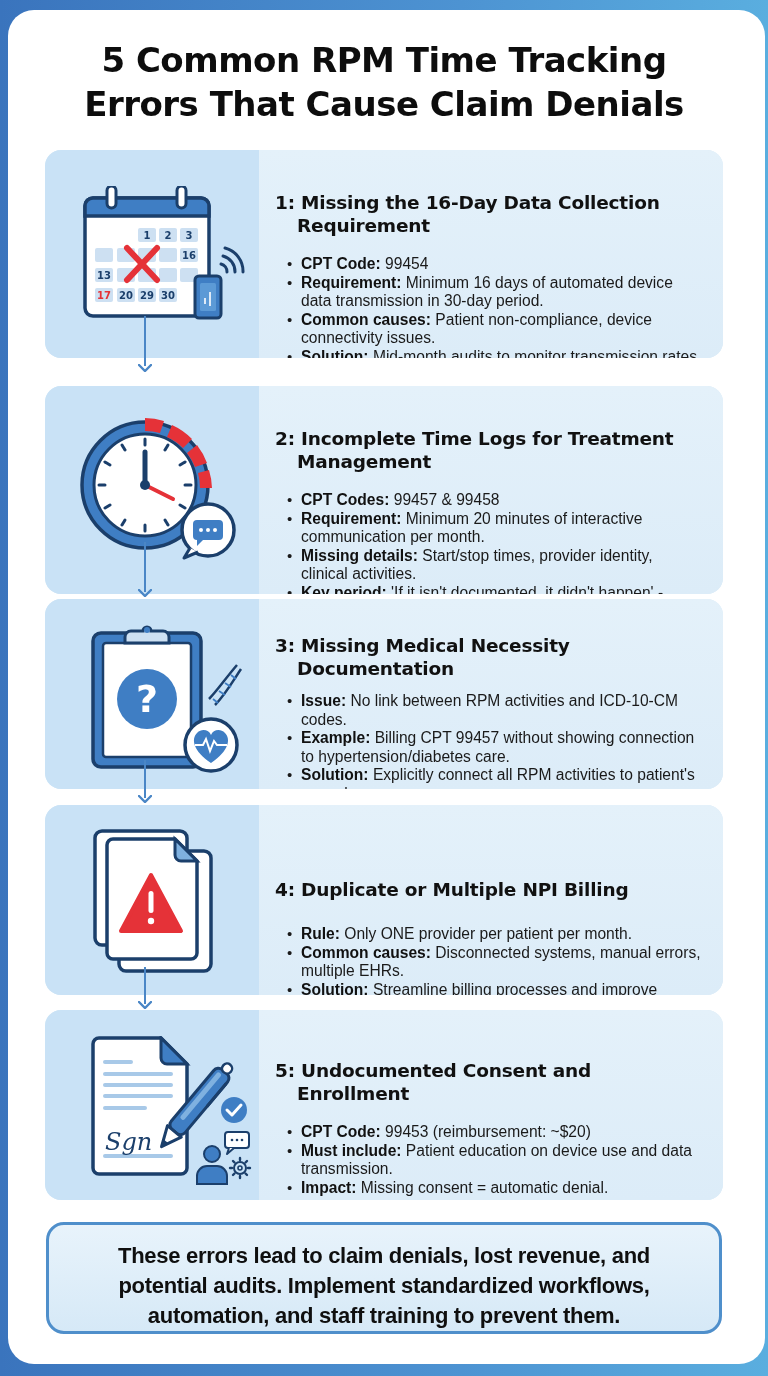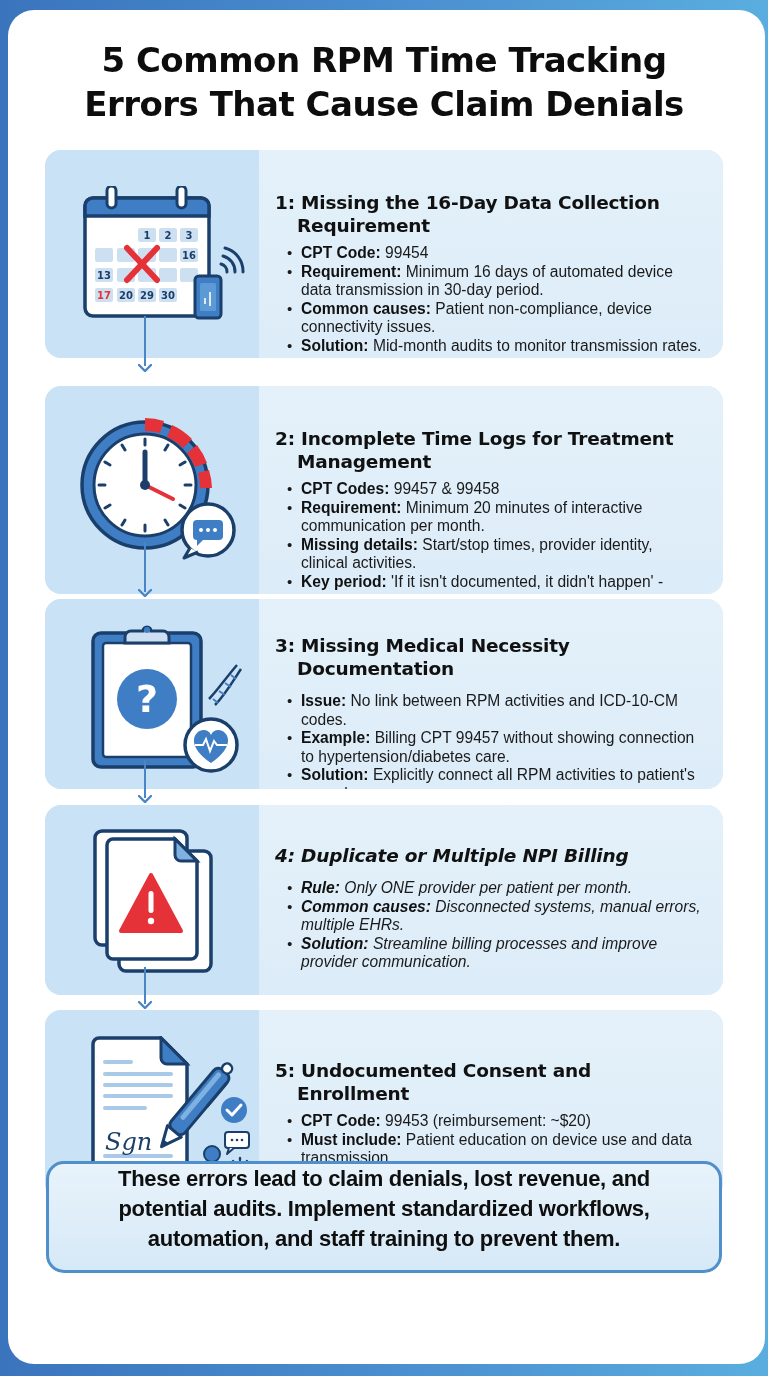--- a/index.html
+++ b/index.html
@@ -28,41 +28,41 @@
   }
   .card .text-panel {
     flex: 1; padding: 14px 20px 0 16px; background: linear-gradient(180deg, #e4f1fa 0%, #dcecf8 100%);
   }
   .card h2 {
     font-family: "DejaVu Sans", sans-serif; font-weight: bold; font-size: 18.5px;
     line-height: 23px; color: #111; padding-left: 22px; text-indent: -22px;
     letter-spacing: -0.2px;
     margin-top: 27px;
   }
-  .card ul { list-style: none; margin-top: 7px; padding-left: 26px; }
+  .card ul { list-style: none; margin-top: 18px; padding-left: 26px; }
   .card li {
     font-family: "Liberation Sans", sans-serif; font-size: 15.6px; line-height: 18.6px;
     color: #1a1a1a; position: relative; margin-bottom: 0;
   }
   .card li::before {
     content: "•"; position: absolute; left: -14px; top: 0; font-size: 15px; color: #1a1a1a;
   }
   .card li b { font-weight: bold; color: #111; }
   .arrow {
     position: absolute; left: 144px; width: 2px; background: #4a86c6;
   }
   .arrow-head {
     position: absolute; left: 138px; width: 14px; height: 8px;
   }
   .icon { position: absolute; }
   .footer-box {
-    position: absolute; left: 46px; top: 1161px; width: 676px; height: 112px;
+    position: absolute; left: 46px; top: 1222px; width: 676px; height: 112px;
     border: 3px solid #4f8fcb; border-radius: 18px;
     background: linear-gradient(180deg, #e8f3fb 0%, #d6e9f7 100%);
-    display: flex; align-items: flex-start; justify-content: center; text-align: center;
+    display: flex; align-items: flex-end; justify-content: center; text-align: center;
     padding: 0 24px;
   }
   .footer-box p {
     font-family: "Liberation Sans", sans-serif; font-weight: bold; font-size: 22px;
     line-height: 30px; color: #0f0f0f; letter-spacing: -0.3px;
   }
 </style>
 </head>
 <body>
 
@@ -249,23 +249,23 @@
     <svg class="icon" style="left:46px;top:22px;" width="125" height="150" viewBox="0 0 125 150">
       <rect x="4" y="4" width="92" height="114" rx="7" fill="#ffffff" stroke="#1b3f6b" stroke-width="3.5"></rect>
       <rect x="28" y="24" width="92" height="120" rx="7" fill="#ffffff" stroke="#1b3f6b" stroke-width="3.5"></rect>
       <path d="M16 18 a6 6 0 0 1 6 -6 h62 l22 22 v92 a6 6 0 0 1 -6 6 h-78 a6 6 0 0 1 -6 -6 z" fill="#ffffff" stroke="#1b3f6b" stroke-width="3.5"></path>
       <path d="M84 12 v16 a6 6 0 0 0 6 6 h16 z" fill="#7fb1e0" stroke="#1b3f6b" stroke-width="3"></path>
       <path d="M60 48 L90 104 L30 104 Z" fill="#e53238" stroke="#e53238" stroke-width="4" stroke-linejoin="round"></path>
       <rect x="57.5" y="64" width="5" height="22" rx="2.5" fill="#ffffff"></rect>
       <circle cx="60" cy="94" r="3.2" fill="#ffffff"></circle>
     </svg>
   </div>
-  <div class="text-panel" style="padding-top:12px;font-style:italic;">
+  <div class="text-panel" style="padding-top:46px;">
     <h2>4: Duplicate or Multiple NPI Billing</h2>
-    <ul style="margin-top:12px;">
+    <ul style="margin-top:24px;">
       <li><b>Rule:</b><span> Only ONE provider per patient per month.</span></li>
       <li><b>Common causes:</b><span> Disconnected systems, manual errors, multiple EHRs.</span></li>
       <li><b>Solution:</b><span> Streamline billing processes and improve provider communication.</span></li>
     </ul>
   </div>
 </div>
 
 <div class="arrow" style="top:967px;height:37px;"></div>
 <svg class="arrow-head" style="top:1001px;" viewBox="0 0 14 8">
     <path d="M1 1 L7 7 L13 1" fill="none" stroke="#4a86c6" stroke-width="2.4" stroke-linecap="round"></path>

